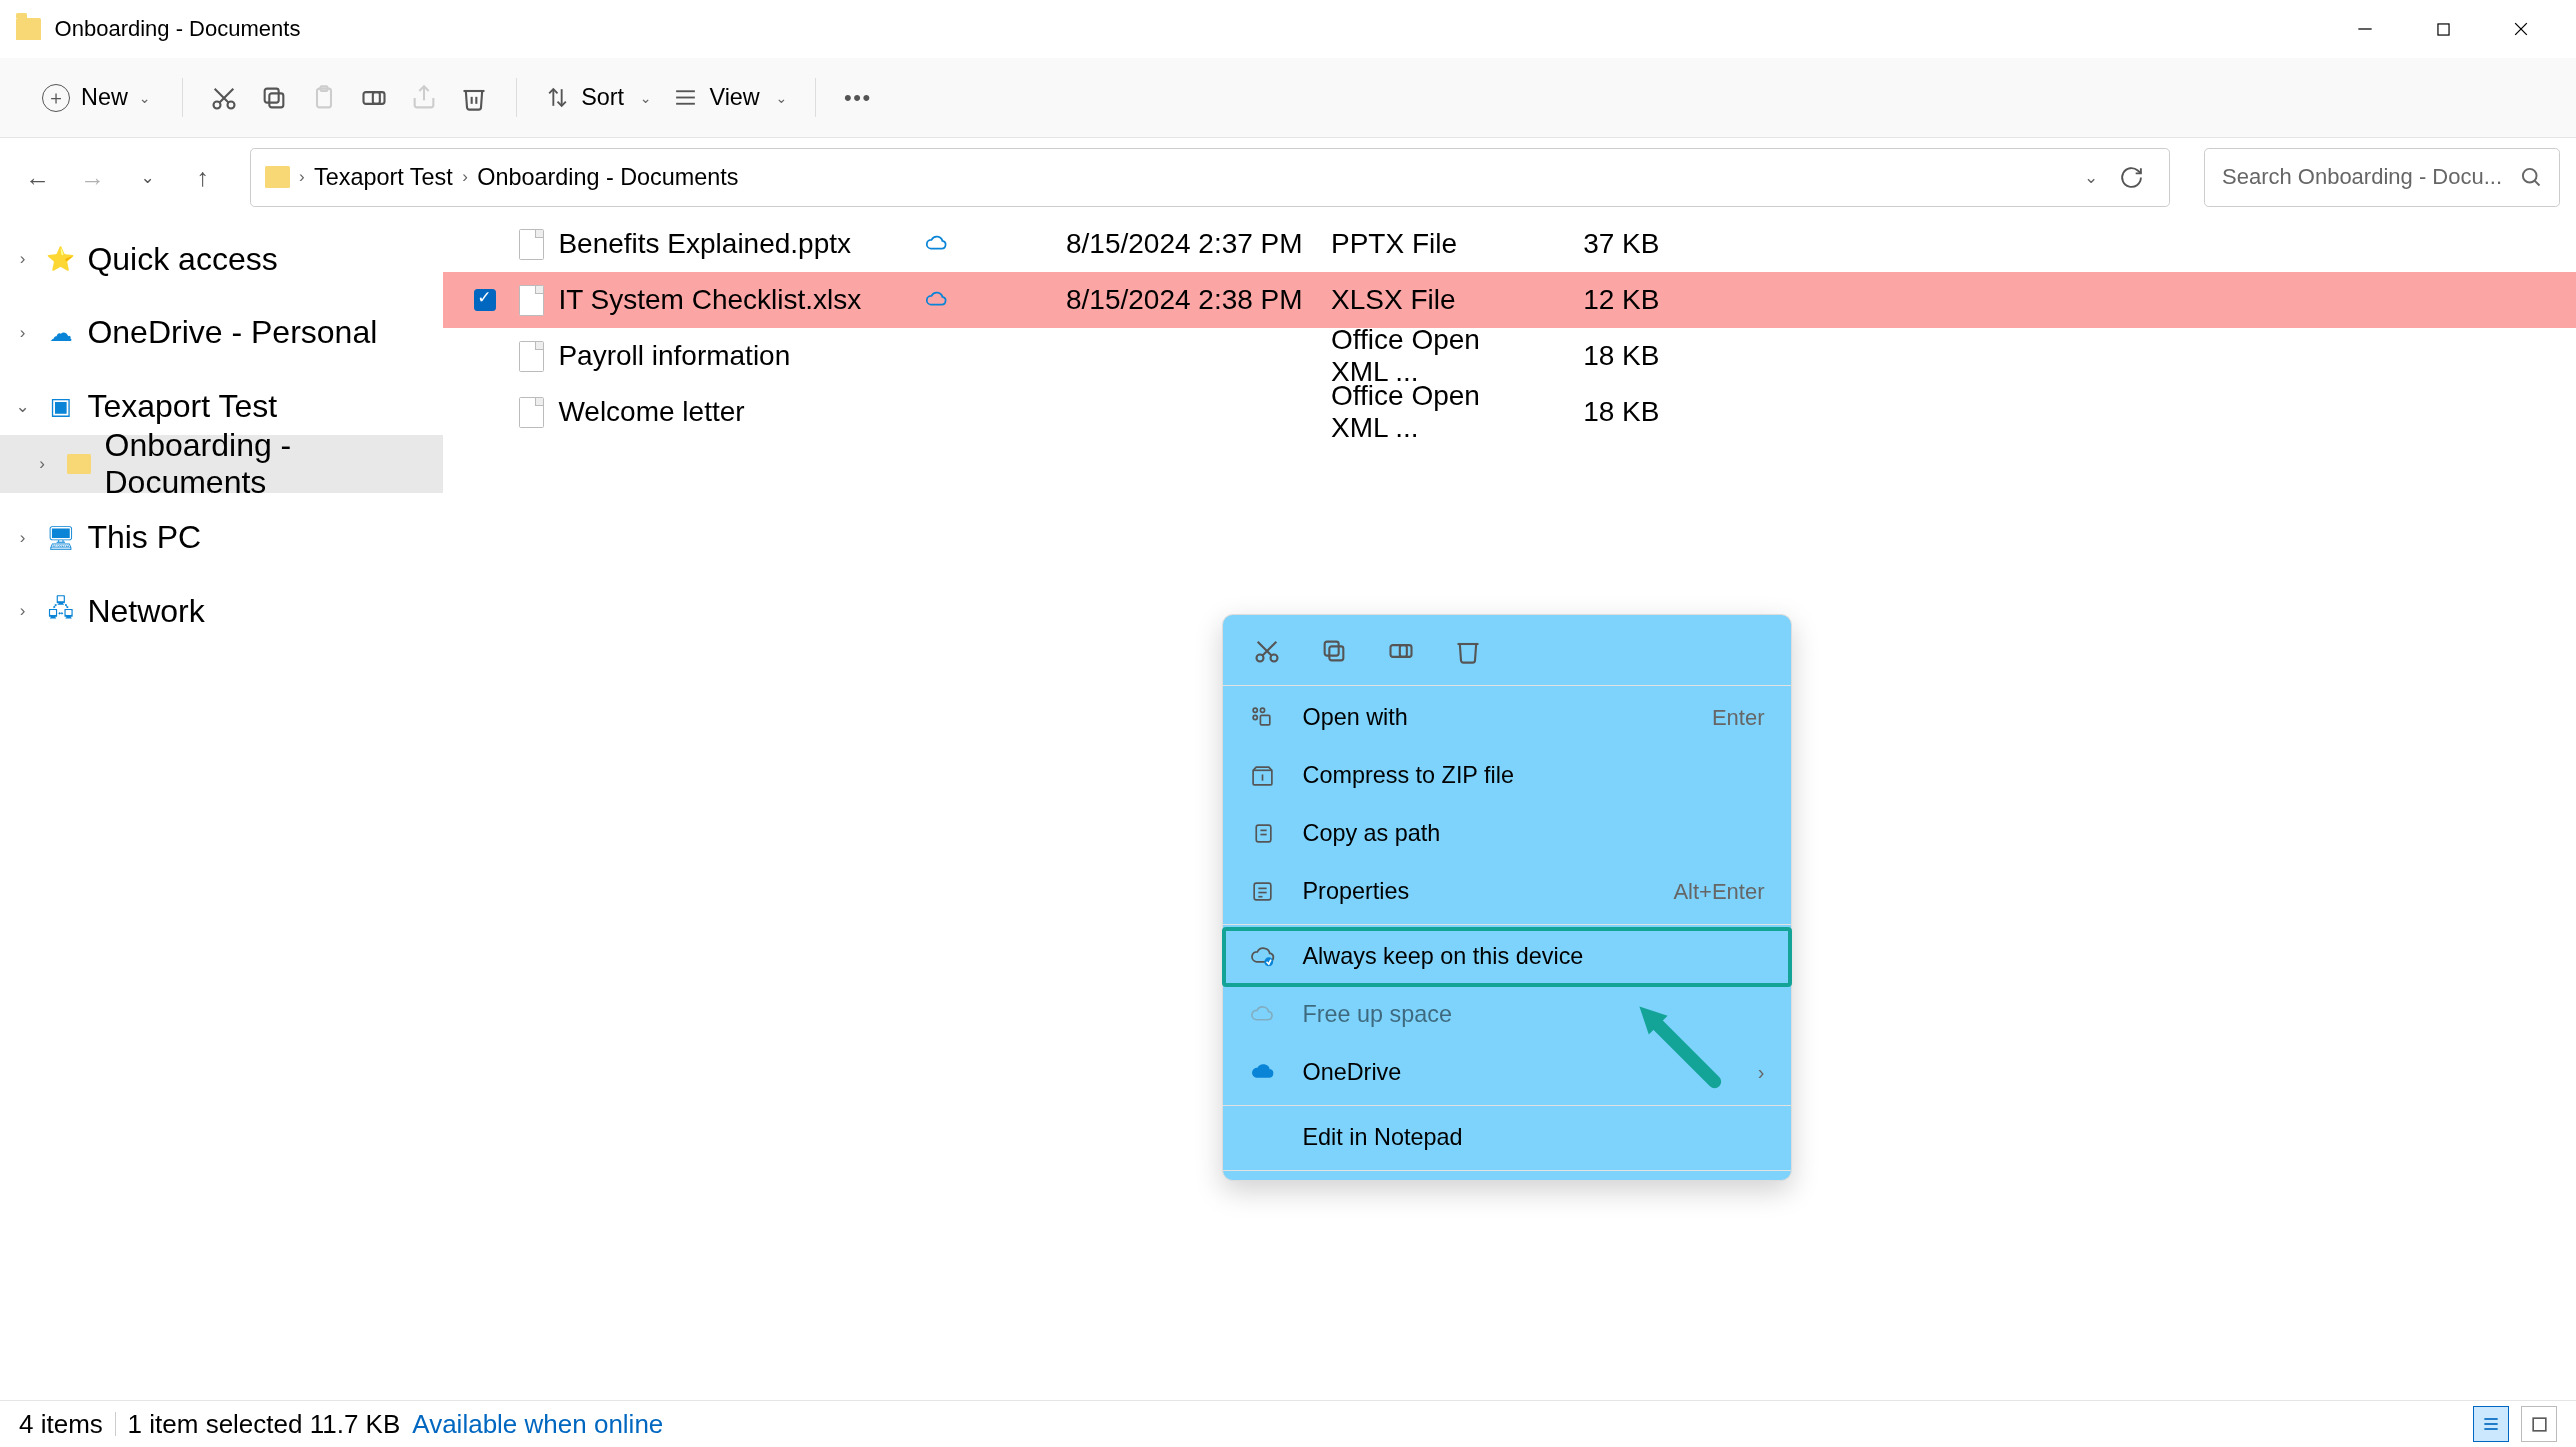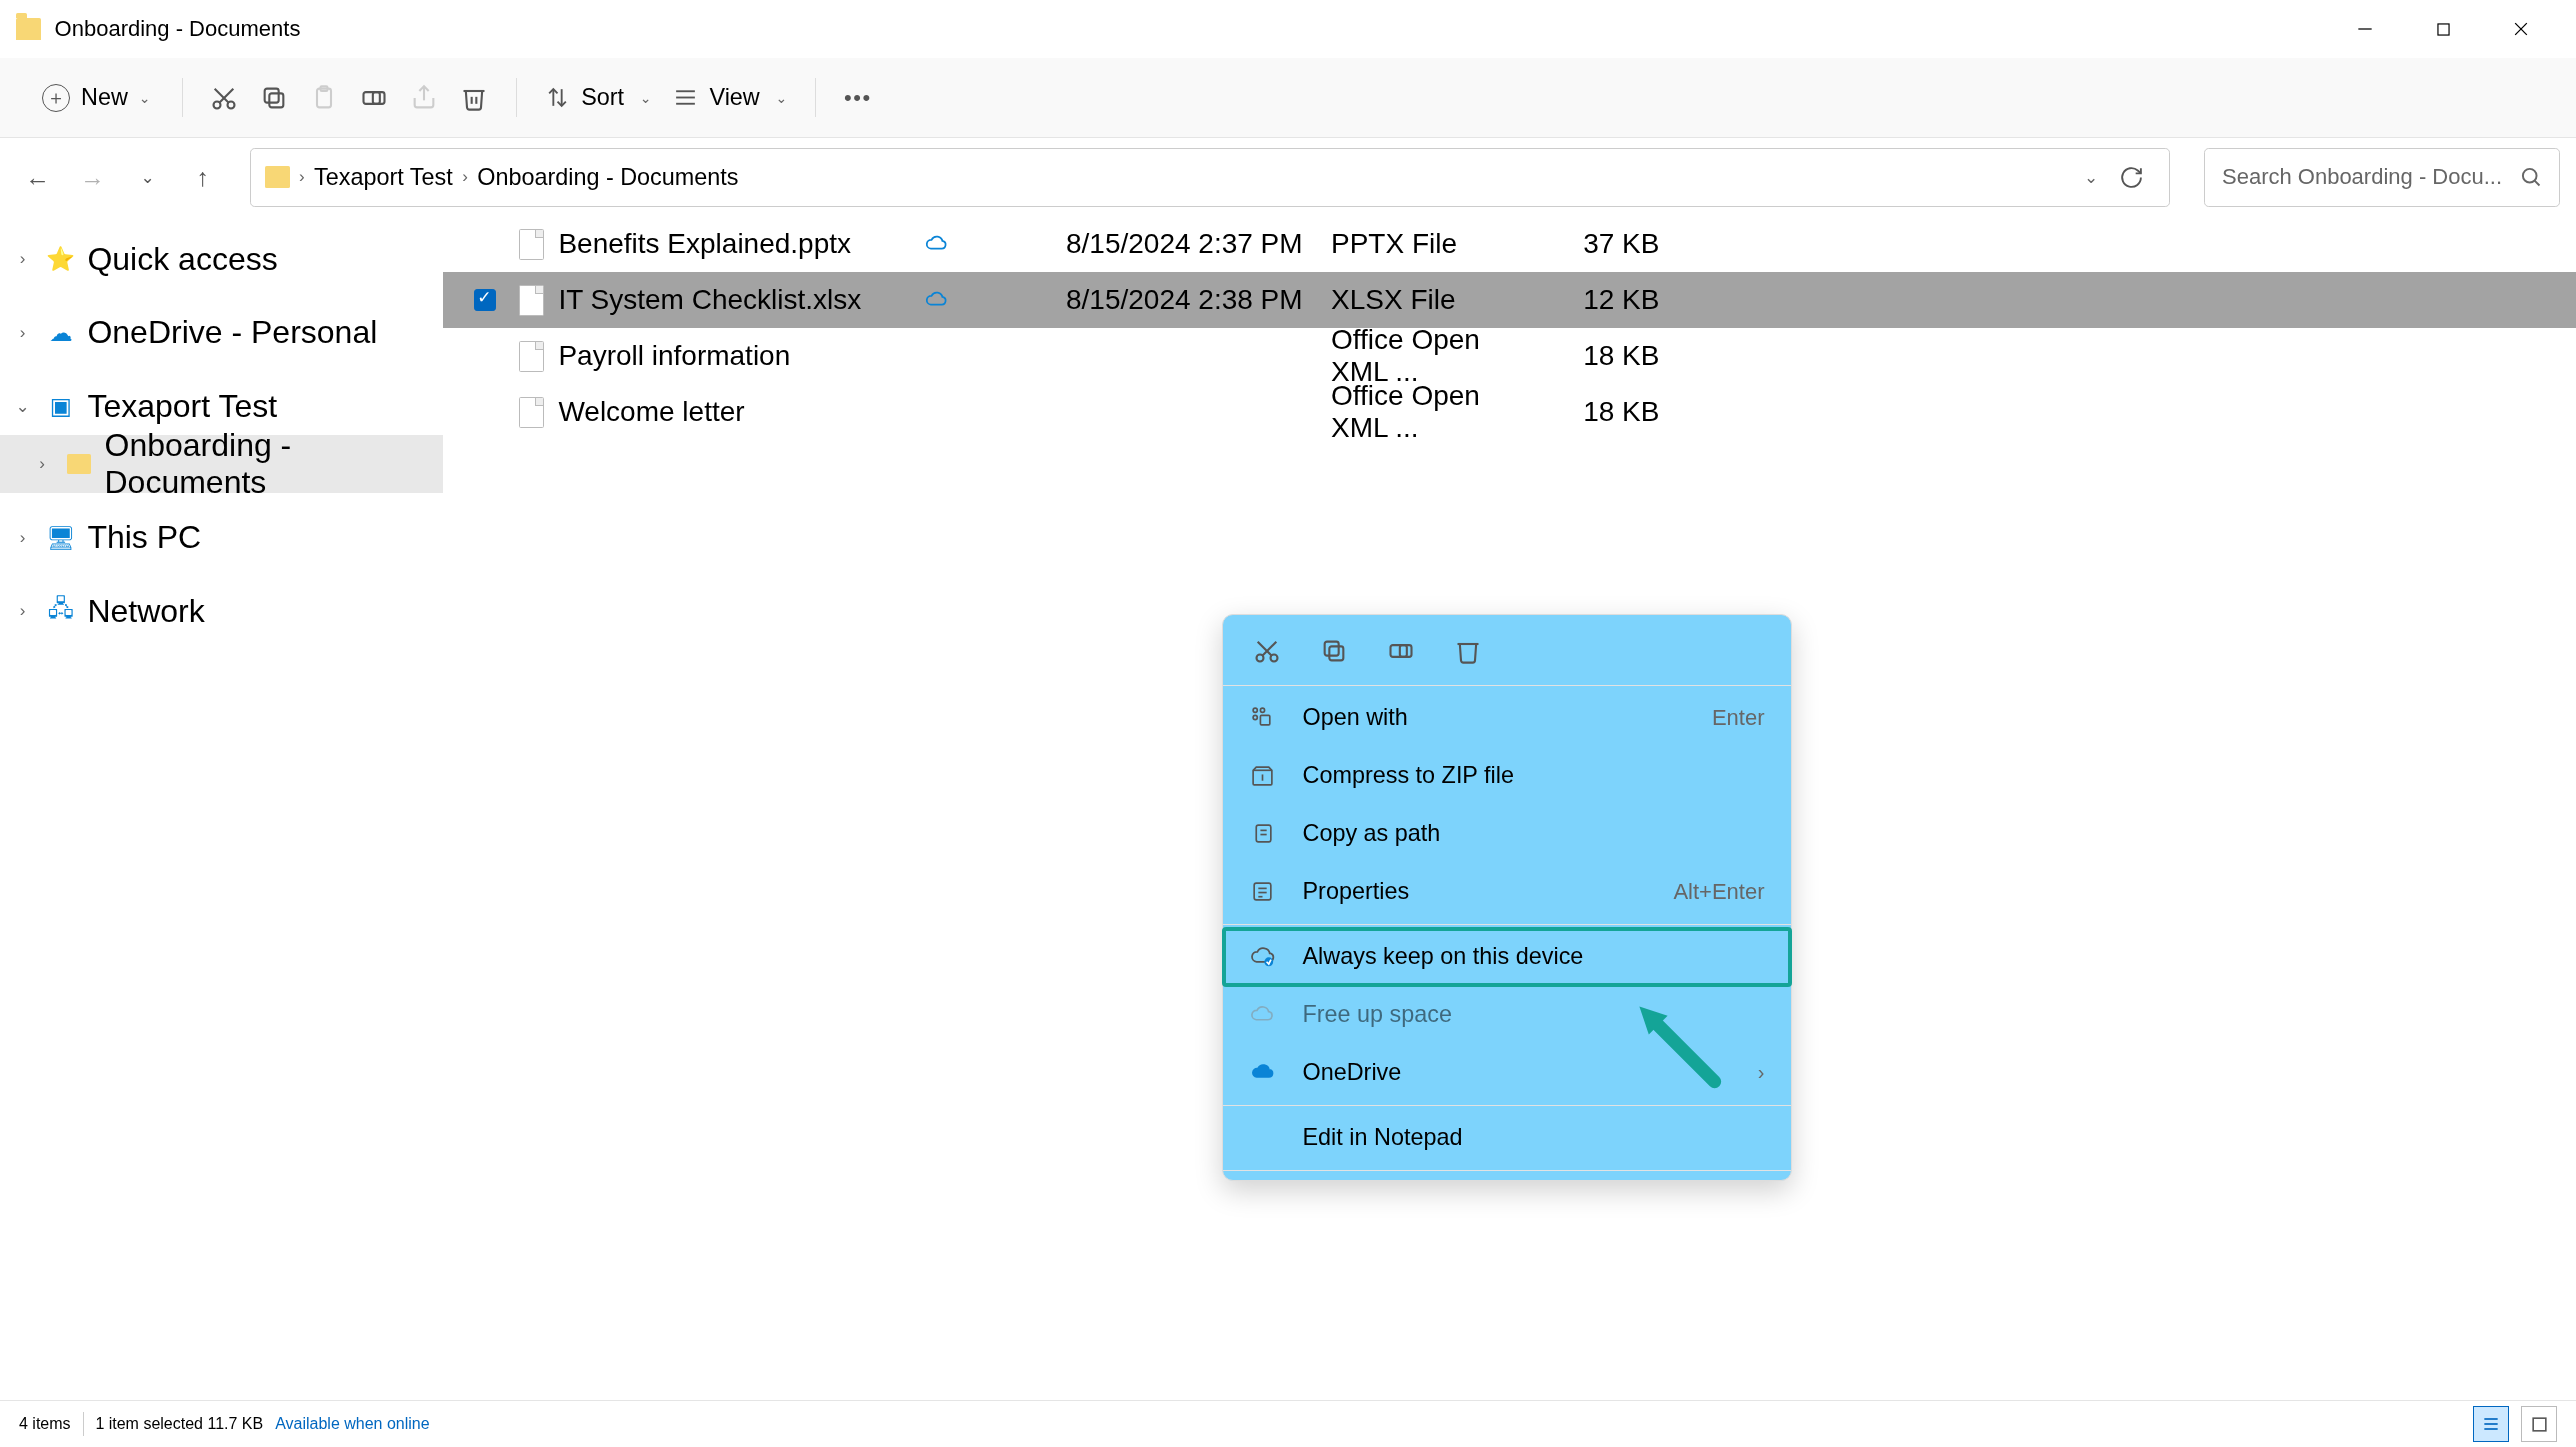--- a/index.html
+++ b/index.html
@@ -56,21 +56,21 @@
 .col{color:#444;font-size:22px;position:relative;}
 .col.name{width:451px;display:flex;align-items:center;gap:23.4px;}
 .col.name .cb{width:22px;height:22px;border:1.6px solid #888;border-radius:3.1px;}
 .col.status{width:141px;}
 .col.date{width:265px;}
 .col.type{width:211px;}
 .col.size{width:133px;text-align:right;padding-right:15.6px;}
 .sortind{font-size:14px;color:#666;margin-left:242px;}
 
 .row{display:flex;height:56px;align-items:center;padding-left:31px;}
-.row.sel{background:#a3a3a3;}
+.row.sel{background:#fca5a5;}
 .row .cell{font-size:28px;}
 .row .name{width:451px;display:flex;align-items:center;gap:14px;}
 .row .cb{width:22px;height:22px;border:1.6px solid #888;border-radius:3.1px;margin-right:9.4px;visibility:hidden;}
 .row.sel .cb{visibility:visible;background:#0067c0;border-color:#0067c0;position:relative;}
 .row.sel .cb::after{content:'✓';color:#fff;position:absolute;left:2.3px;top:-3.1px;font-size:17px;}
 .row .fic{width:25px;height:31px;background:#fff;border:0.8px solid #bbb;border-radius:1.6px;position:relative;}
 .row .fic::after{content:'';position:absolute;top:0;right:0;width:7.8px;height:7.8px;background:#eee;border-left:0.8px solid #bbb;border-bottom:0.8px solid #bbb;}
 .row .status{width:141px;color:#0a84d6;font-size:25px;}
 .row .date{width:265px;}
 .row .type{width:211px;}
@@ -86,21 +86,21 @@
 .ctx-item .lbl{flex:1;font-size:23.4px;}
 .ctx-item .kbd{font-size:22px;color:#666;}
 .ctx-item.dis{opacity:.5;}
 .ctx-item.highlight{outline:4.7px solid #14a497;outline-offset:-3.1px;border-radius:3.1px;}
 .ctx-item .sub{color:#666;font-size:20px;}
 
 
 .annot-arrow{position:absolute;left:1187px;top:781px;width:94px;height:94px;pointer-events:none;}
 
 
-.statusbar{position:absolute;bottom:0;left:0;right:0;height:47px;border-top:0.8px solid #e5e5e5;display:flex;align-items:center;padding:0 19px;font-size:16px;gap:12px;background:#fff;}
+.statusbar{position:absolute;bottom:0;left:0;right:0;height:47px;border-top:0.8px solid #e5e5e5;display:flex;align-items:center;padding:0 19px;font-size:26px;gap:12px;background:#fff;}
 .statusbar .divv{width:0.8px;height:23.4px;background:#ccc;}
 .statusbar .avail{color:#0067c0;}
 .statusbar .spacer{flex:1;}
 .viewtoggle{width:36px;height:36px;border:0.8px solid #bbb;display:flex;align-items:center;justify-content:center;font-size:19px;}
 .viewtoggle.sel{background:#cce8ff;border-color:#0067c0;}
 
 svg{display:block;}
 </style>
 </head>
 <body>

